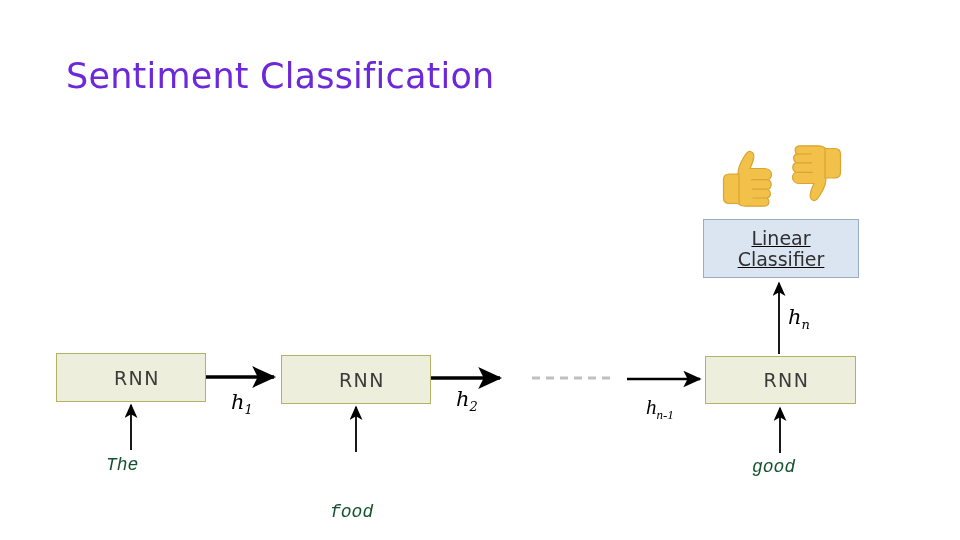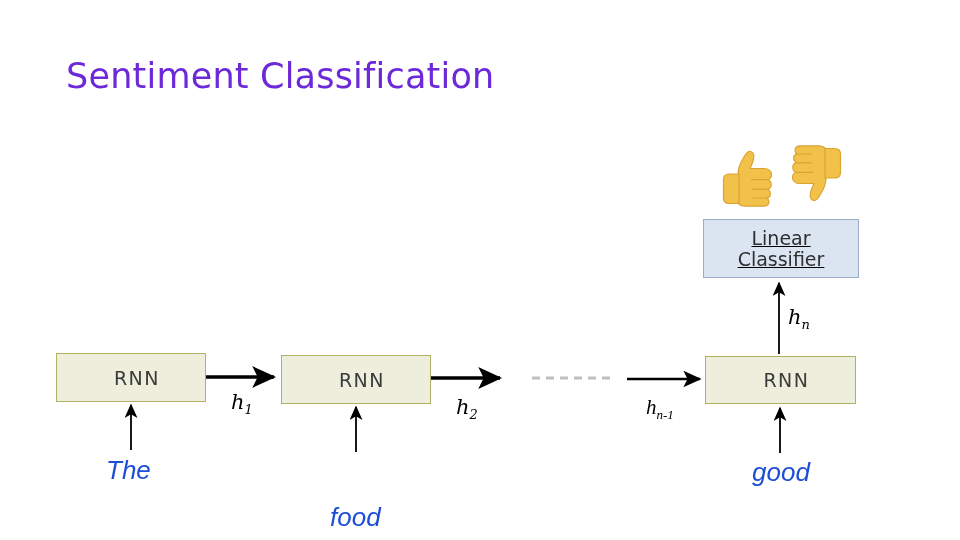--- a/index.html
+++ b/index.html
@@ -108,31 +108,31 @@
     font-style: italic;
     font-size: 21px;
     color: #000000;
     white-space: nowrap;
   }
   .h-label sub {
     font-size: 0.62em;
     font-style: italic;
   }
   #h-label-1    { left: 231px; top: 390px; }
-  #h-label-2    { left: 456px; top: 395px; }
+  #h-label-2    { left: 456px; top: 387px; }
   #h-label-n1   { left: 646px; top: 395px; font-family: Liberation Serif, serif; }
   #h-label-n    { left: 788px; top: 305px; }
 
   
   .word-label {
     position: absolute;
-    font-family: Liberation Sans, sans-serif;
+    font-family: Liberation Mono, monospace;
     font-style: italic;
-    font-size: 26px;
-    color: #1d4ed8;
+    font-size: 18px;
+    color: #14532d;
     white-space: nowrap;
   }
   #word-the  { left: 106px; top: 455px; }
   #word-food { left: 330px; top: 456px; margin-top: 46px; }
   #word-good { left: 752px; top: 457px; }
 </style>
 </head>
 <body>
 
 <div id="slide">

